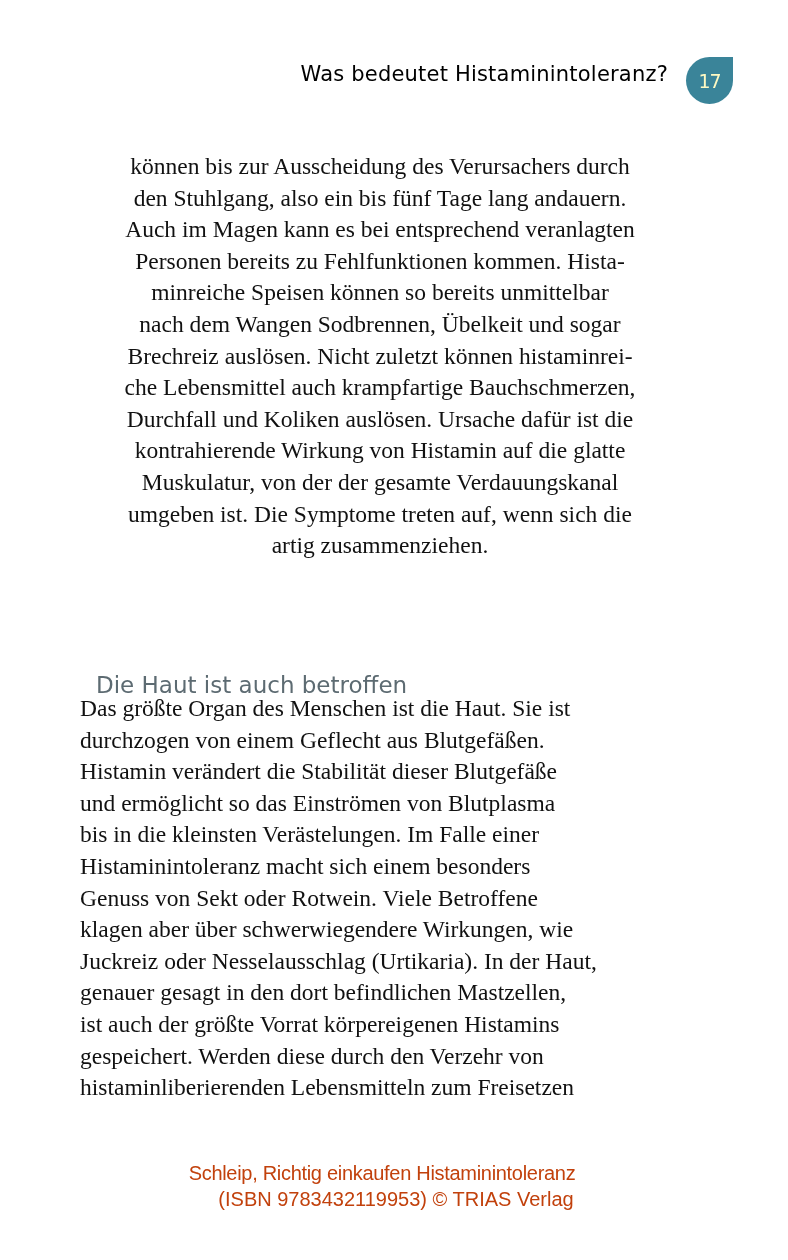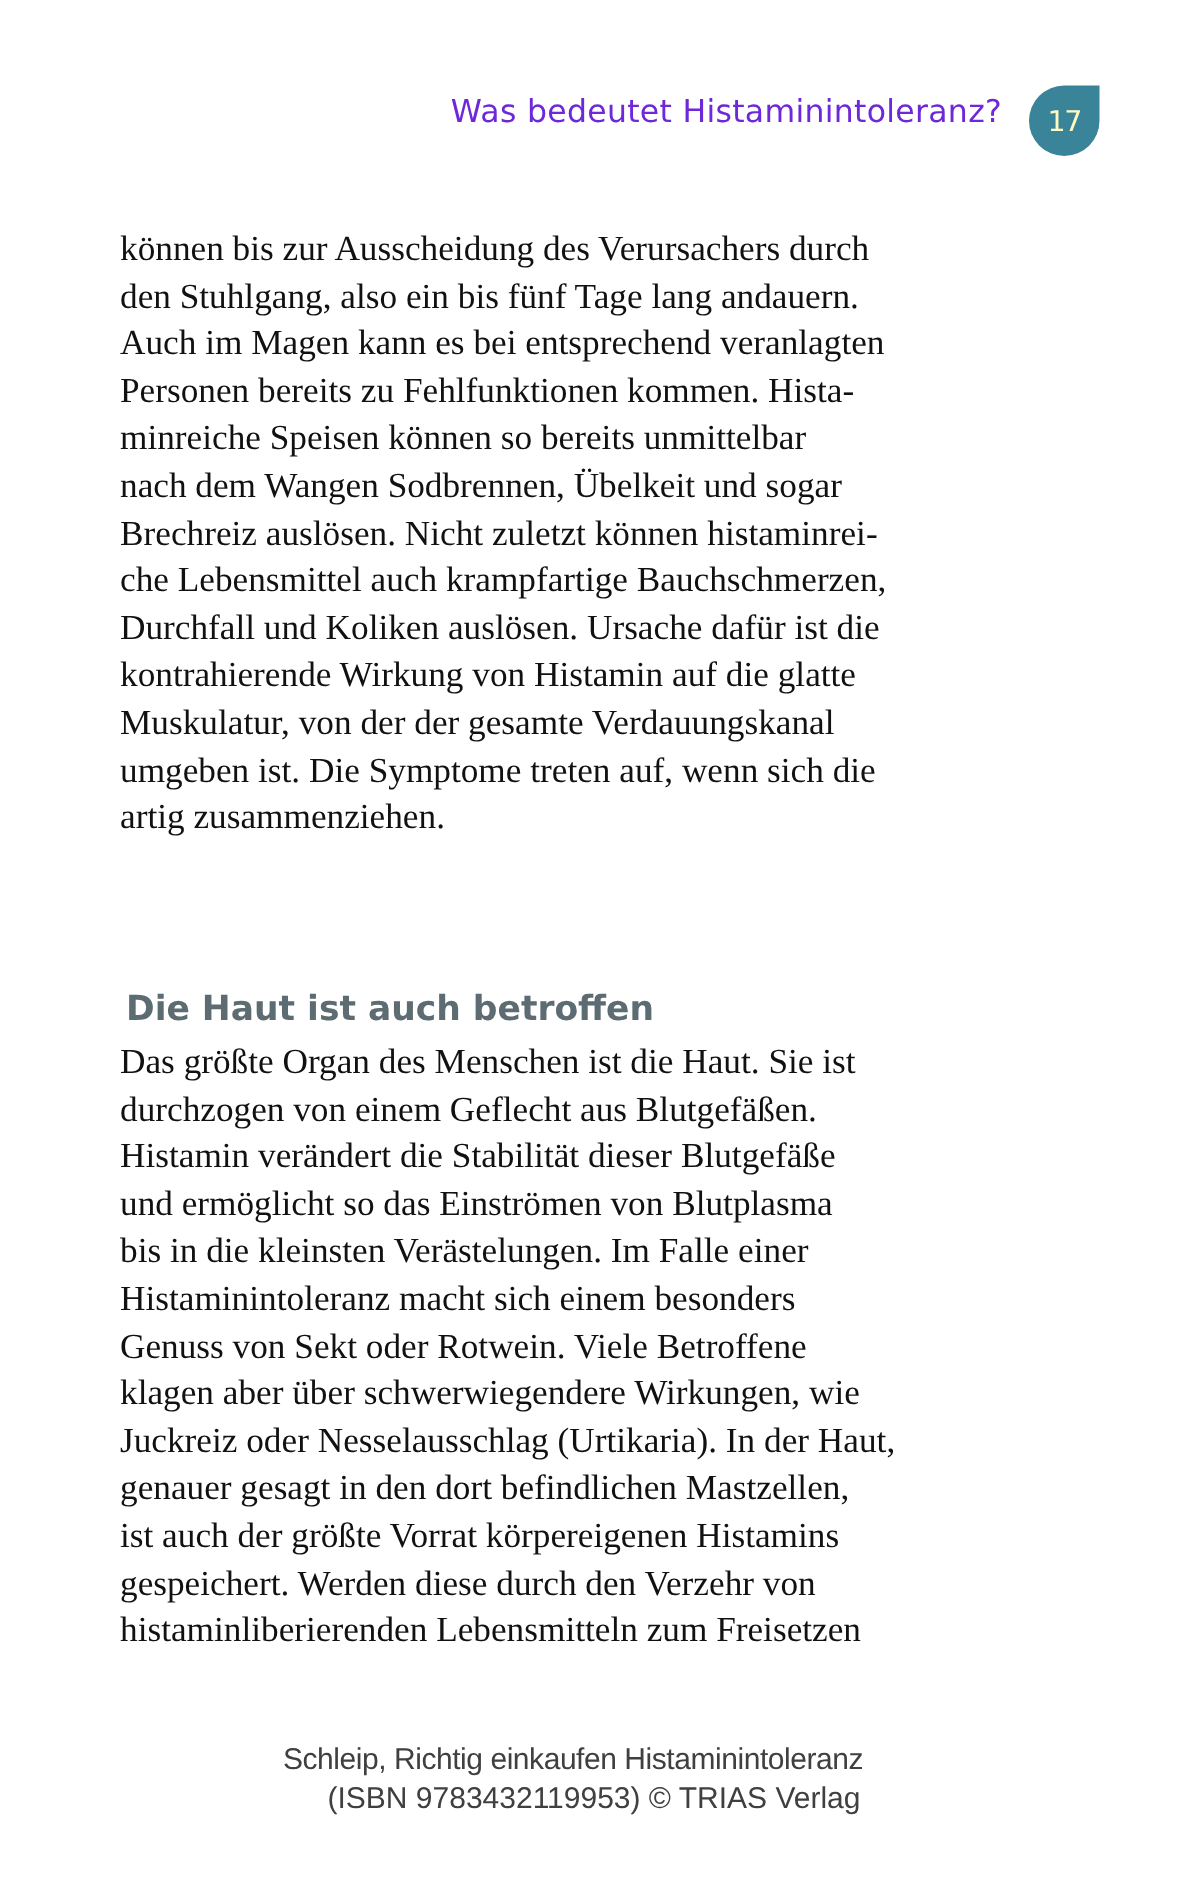--- a/index.html
+++ b/index.html
@@ -12,21 +12,21 @@
       height: 1260px;
       position: relative;
       overflow: hidden;
     }
     .running-head {
       position: absolute;
       top: 62px;
       right: 120px;
       font-family: "DejaVu Sans", sans-serif;
       font-size: 21px;
-      color: #6d28d9;
+      color: #000000;
       letter-spacing: 0.2px;
       white-space: nowrap;
     }
     .page-badge {
       position: absolute;
       left: 686px;
       top: 57px;
       width: 47px;
       height: 47px;
       background: #3a8499;
@@ -48,40 +48,40 @@
       font-family: "Liberation Serif", serif;
       font-size: 23.5px;
       color: #111111;
     }
     .body-text .line {
       display: block;
       height: 31.6px;
       line-height: 31.6px;
       white-space: nowrap;
     }
-    .block-1 { top: 151px; }
+    .block-1 { top: 151px; text-align: center; }
     .section-heading {
       position: absolute;
       left: 80px;
       top: 656px;
       font-family: "DejaVu Sans", sans-serif;
       font-size: 23px;
       color: #5d6b72;
       white-space: nowrap;
     }
     .block-2 { top: 693px; }
     .footer {
       position: absolute;
       left: 0;
       width: 788px;
       top: 1160px;
       text-align: center;
       font-family: "Liberation Sans", sans-serif;
       font-size: 20px;
-      color: #404040;
+      color: #c2410c;
       line-height: 26px;
     }
     .footer .fline { display: block; white-space: nowrap; }
     .footer .fline-1 { margin-left: -24px; letter-spacing: -0.3px; }
     .footer .fline-2 { margin-left: 4px; }
   </style>
 </head>
 <body>
 
 <div>
@@ -100,21 +100,21 @@
     <span class="line">nach dem Wangen Sodbrennen, Übelkeit und sogar</span>
     <span class="line">Brechreiz auslösen. Nicht zuletzt können histaminrei-</span>
     <span class="line">che Lebensmittel auch krampfartige Bauchschmerzen,</span>
     <span class="line">Durchfall und Koliken auslösen. Ursache dafür ist die</span>
     <span class="line">kontrahierende Wirkung von Histamin auf die glatte</span>
     <span class="line">Muskulatur, von der der gesamte Verdauungskanal</span>
     <span class="line">umgeben ist. Die Symptome treten auf, wenn sich die</span>
     <span class="line">artig zusammenziehen.</span>
   </div>
 
-  <h2 class="section-heading" style="margin:4px;font-weight:bold;">Die Haut ist auch betroffen</h2>
+  <h2 class="section-heading" style="margin:16px;font-weight:normal;">Die Haut ist auch betroffen</h2>
 
   <div class="body-text block-2">
     <span class="line">Das größte Organ des Menschen ist die Haut. Sie ist</span>
     <span class="line">durchzogen von einem Geflecht aus Blutgefäßen.</span>
     <span class="line">Histamin verändert die Stabilität dieser Blutgefäße</span>
     <span class="line">und ermöglicht so das Einströmen von Blutplasma</span>
     <span class="line">bis in die kleinsten Verästelungen. Im Falle einer</span>
     <span class="line">Histaminintoleranz macht sich einem besonders</span>
     <span class="line">Genuss von Sekt oder Rotwein. Viele Betroffene</span>
     <span class="line">klagen aber über schwerwiegendere Wirkungen, wie</span>

